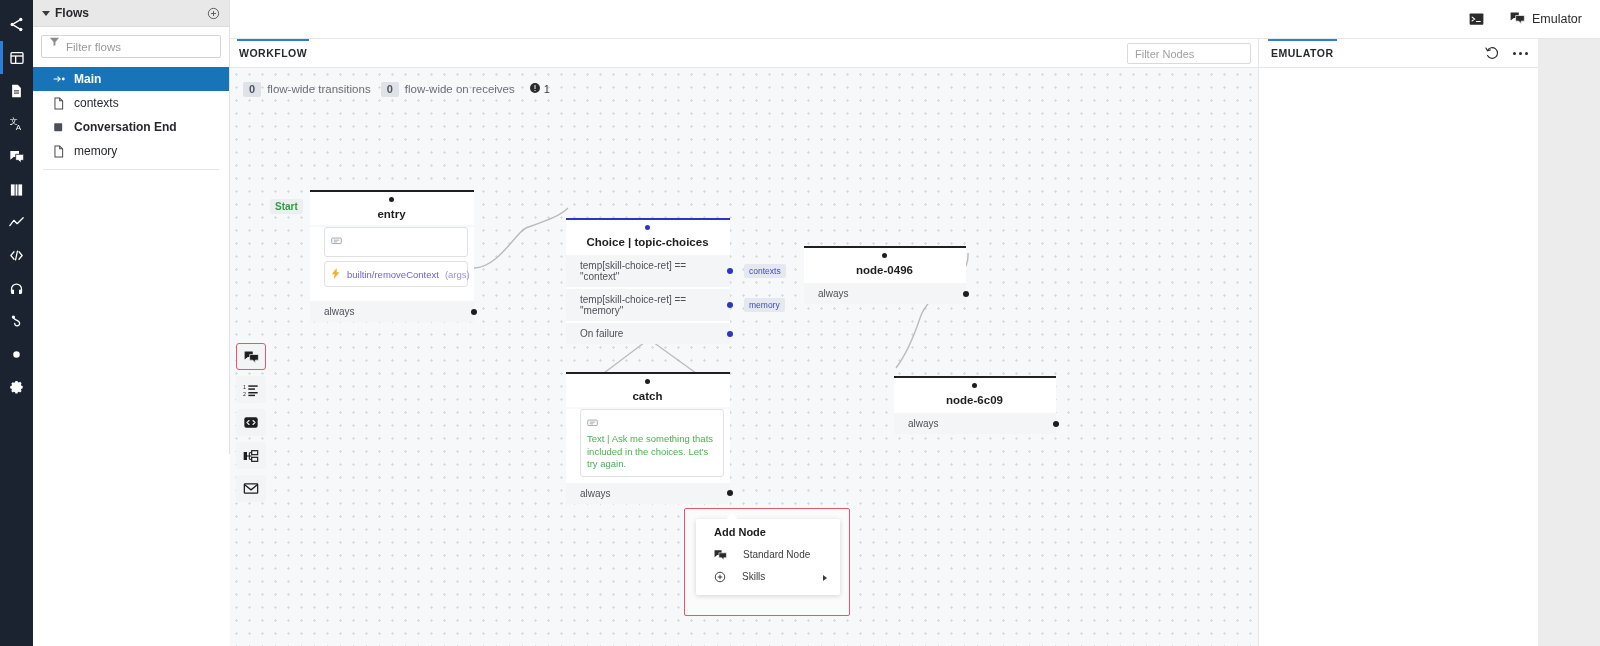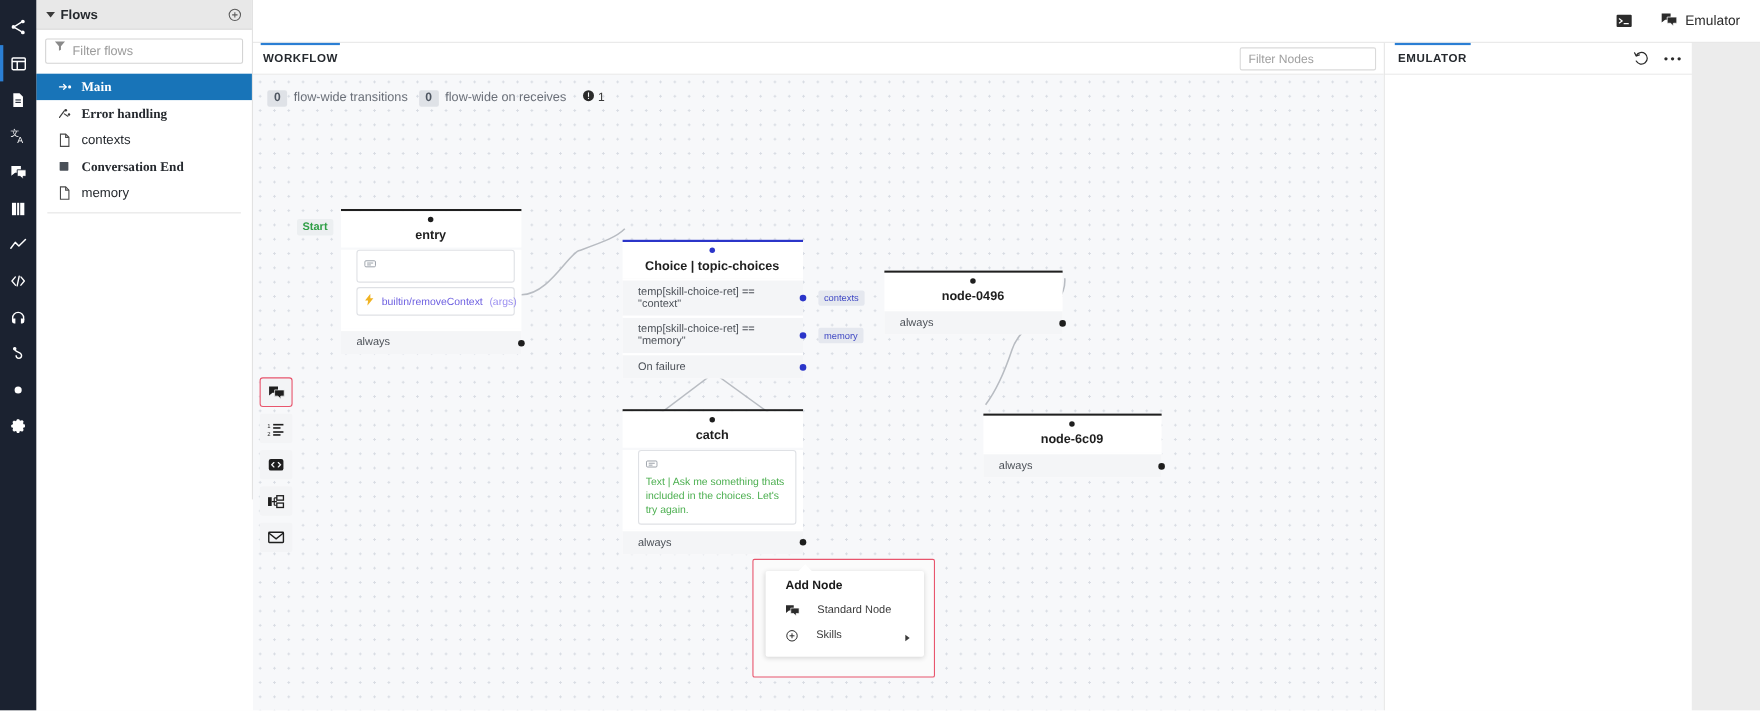--- a/index.html
+++ b/index.html
@@ -58,21 +58,21 @@
     font-family: "Liberation Sans", sans-serif; width: 100%; background: transparent;
   }
   .filter-input::placeholder { color: #9a9a9a; }
 
   .flow-list { padding-top: 5px; }
   .flow-item {
     height: 24px; display: flex; align-items: center; gap: 8px;
     padding: 0 9px 0 20px; font-size: 12px; color: #25292e; cursor: pointer;
   }
   .flow-item.active { background: #1874b8; color: #ffffff; }
-  .flow-item.bold { font-weight: bold; font-family: Liberation Serif, serif; }
+  .flow-item.bold { font-weight: bold; }
   .flow-item .fi-icon { display: flex; align-items: center; width: 13px; }
   .flows-divider { margin: 6px 10px 0 10px; border-top: 1px solid #e4e4e4; }
 
   
   .main { flex: 1 1 auto; height: 646px; position: relative; background: #fff; }
 
   .topbar {
     height: 39px; background: #ffffff; border-bottom: 1px solid #e6e6e6;
     display: flex; align-items: center; justify-content: flex-end;
     padding-right: 18px; gap: 26px;
@@ -383,31 +383,20 @@
         <span class="fi-icon">
           <svg width="13" height="10" viewBox="0 0 24 18" fill="none" stroke="#ffffff" stroke-width="2.2" stroke-linecap="round">
             <line x1="2" y1="9" x2="13" y2="9"></line>
               <polyline points="9,5 13,9 9,13"></polyline>
             <circle cx="19" cy="9" r="2.6" fill="#ffffff" stroke="none"></circle>
           </svg>
         </span>
         <span>Main</span>
       </div>
 
-      <div class="flow-item bold">
-        <span class="fi-icon">
-          <svg width="13" height="11" viewBox="0 0 24 20" fill="none" stroke="#3a3a3a" stroke-width="1.9" stroke-linecap="round">
-            <path d="M2 16 L10 5"></path>
-              <circle cx="12.5" cy="4" r="2.2" fill="#3a3a3a" stroke="none"></circle>
-            <circle cx="18" cy="11" r="2" fill="#3a3a3a" stroke="none"></circle>
-              <path d="M10 10 L16 14"></path>
-          </svg>
-        </span>
-        <span>Error handling</span>
-      </div>
 
       <div class="flow-item">
         <span class="fi-icon">
           <svg width="11" height="13" viewBox="0 0 18 22" fill="none" stroke="#4a4a4a" stroke-width="1.7">
             <path d="M3 1.5h8l5 5v14H3z"></path>
               <polyline points="11,1.5 11,6.5 16,6.5"></polyline>
           </svg>
         </span>
         <span>contexts</span>
       </div>

